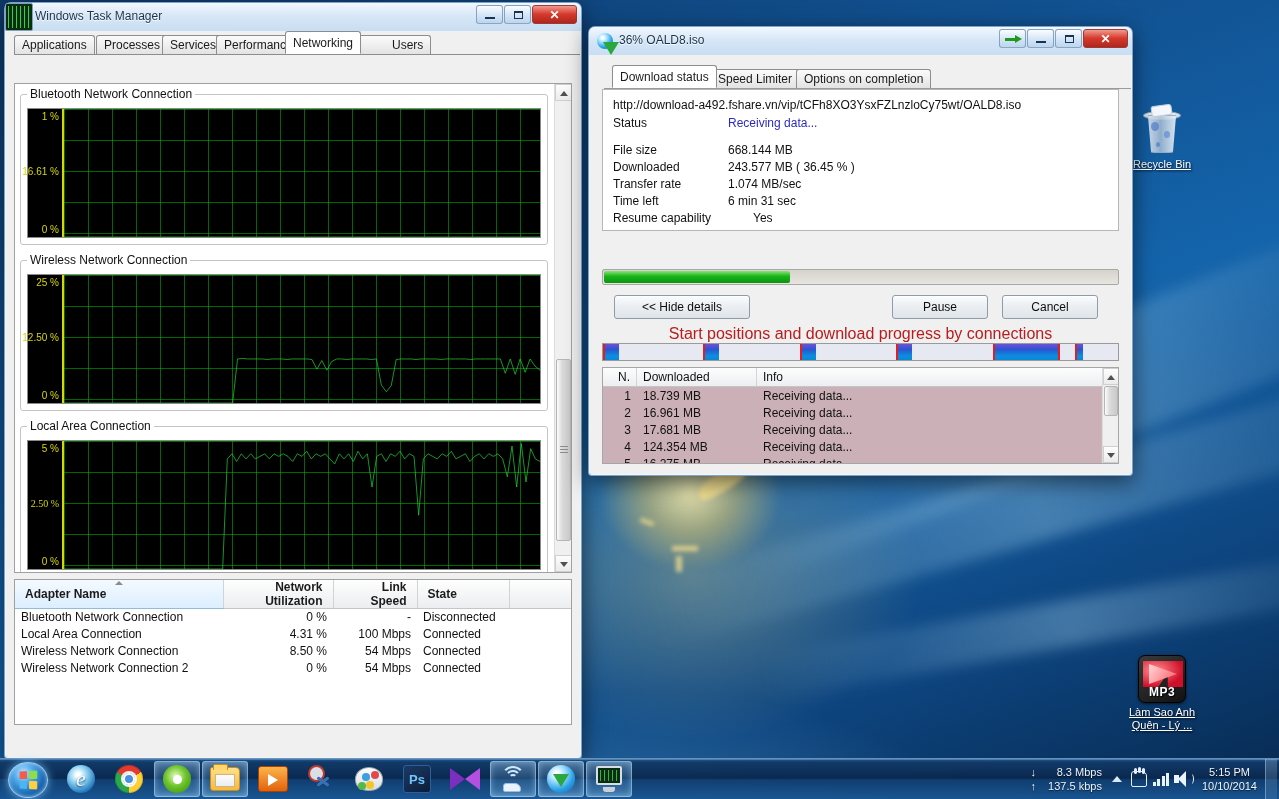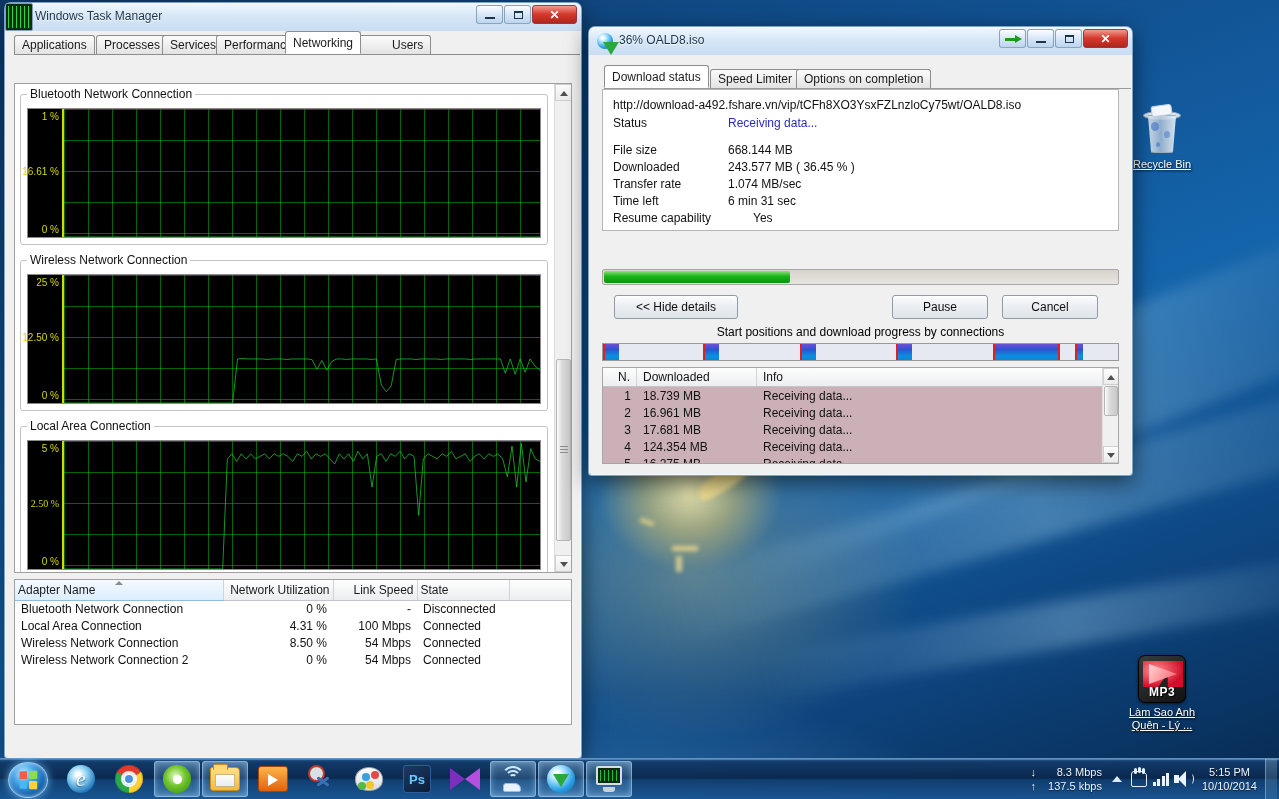--- a/index.html
+++ b/index.html
@@ -139,21 +139,21 @@
   }
   .gplot svg { position: absolute; inset: 0; width: 100%; height: 100%; }
 
   
   .adp { position: absolute; left: 0; right: 0; bottom: 0; height: 146px;
     border: 1px solid #a0a0a0; background: #fff; overflow: hidden; }
   .adp table { width: 100%; border-collapse: collapse; font-size: 12px; }
   .adp thead th {
     height: 20px; background: linear-gradient(to bottom, #fefefe, #ebedf0);
     border-right: 1px solid #d0d4d8; border-bottom: 1px solid #c3c7cb;
-    font-weight: normal; color: #1b1b1b; padding: 0 3px; position: relative;
+    font-weight: bold; color: #1b1b1b; padding: 0 10px; position: relative;
   }
   .adp thead th.c0 { text-align: left; width: 208px;
     background: linear-gradient(to bottom,#f4faff,#dceeff); border-bottom-color:#93bcd9; }
   .adp thead th.c1 { text-align: right; width: 110px; }
   .adp thead th.c2 { text-align: right; width: 84px; }
   .adp thead th.c3 { text-align: left; width: 92px; }
   .adp thead th.c4 { border-right: none; }
   .sortarrow { position: absolute; left: 50%; top: 1px; margin-left: -4px;
     width: 0; height: 0; border-left: 4px solid transparent; border-right: 4px solid transparent;
     border-bottom: 4px solid #8b8b8b; }
@@ -207,21 +207,21 @@
     background: linear-gradient(to bottom,#8ce17a,#16b417 45%,#0a9410);
     border-radius: 2px; }
 
   .btnrow { position: absolute; left: 12px; right: 12px; top: 240px; height: 24px; }
   .w7btn { position: absolute; height: 24px; border: 1px solid #8e9ba8; border-radius: 3px;
     background: linear-gradient(to bottom,#fafcfe,#eceff2 45%,#dfe4e9);
     font-size: 12px; color: #0d0d0d; display: flex; align-items: center; justify-content: center;
     box-shadow: inset 0 1px 0 rgba(255,255,255,.9); cursor: default; }
 
   .connlabel { position: absolute; left: 12px; right: 12px; top: 270px; text-align: center;
-    font-size: 12px; color: #000000; }
+    font-size: 16px; color: #b91c1c; }
   .connbar { position: absolute; left: 12px; right: 12px; top: 288px; height: 18px;
     border: 1px solid #9a9a9a; background: #e6e9f2; overflow: hidden; }
   .connbar .seg { position: absolute; top: 0; bottom: 0;
     background: linear-gradient(to bottom,#6f4fd8,#2a55d0 35%,#0a8fe0 75%,#0b86d8); }
   .connbar .mark { position: absolute; top: 0; bottom: 0; width: 2px; background: #e02020; }
 
   .conntbl { position: absolute; left: 12px; right: 12px; top: 312px; bottom: 10px;
     border: 1px solid #a6a6a6; background: #cfb8bc; overflow: hidden; }
   .conntbl .hdr { display: flex; height: 19px; background: linear-gradient(to bottom,#fdfdfd,#eceef0);
     border-bottom: 1px solid #c2c6ca; font-size: 12px; color: #111; }
@@ -547,21 +547,21 @@
             <span class="max-b"></span>
           </div>
         <div class="cbtn close">
             <span class="g">✕</span>
           </div>
       </div>
     </div>
 
     <div class="idm-body">
       <div class="idm-tabs">
-        <div class="tab sel" style="left:0px;text-align:right;">Download status</div>
+        <div class="tab sel" style="left:8px;text-align:right;">Download status</div>
         <div class="tab" style="left:106px;">Speed Limiter</div>
         <div class="tab" style="left:192px;">Options on completion</div>
       </div>
 
       <div class="idm-card">
         <div class="url">http://download-a492.fshare.vn/vip/tCFh8XO3YsxFZLnzloCy75wt/OALD8.iso</div>
         <div class="statline">
           <span>Status</span>
           <span class="v">Receiving data...</span>
         </div>
@@ -585,21 +585,21 @@
           <span>Resume capability</span>
           <span class="v" style="left:140px;">Yes</span>
         </div>
       </div>
 
       <div class="pbar">
         <div class="fill" id="pbfill" style="width: calc(36.45% - 2px);"></div>
       </div>
 
       <div class="btnrow">
-        <div class="w7btn" style="left:12px;width:124px;">&lt;&lt; Hide details</div>
+        <div class="w7btn" style="left:12px;width:136px;">&lt;&lt; Hide details</div>
         <div class="w7btn" style="left:290px;width:96px;">Pause</div>
         <div class="w7btn" style="left:400px;width:96px;">Cancel</div>
       </div>
 
       <div class="connlabel">Start positions and download progress by connections</div>
 
       <div class="connbar">
         <div class="seg" style="left:0%;width:3.2%;"></div>
         <div class="seg" style="left:19.5%;width:3.0%;"></div>
         <div class="seg" style="left:38.4%;width:3.0%;"></div>

